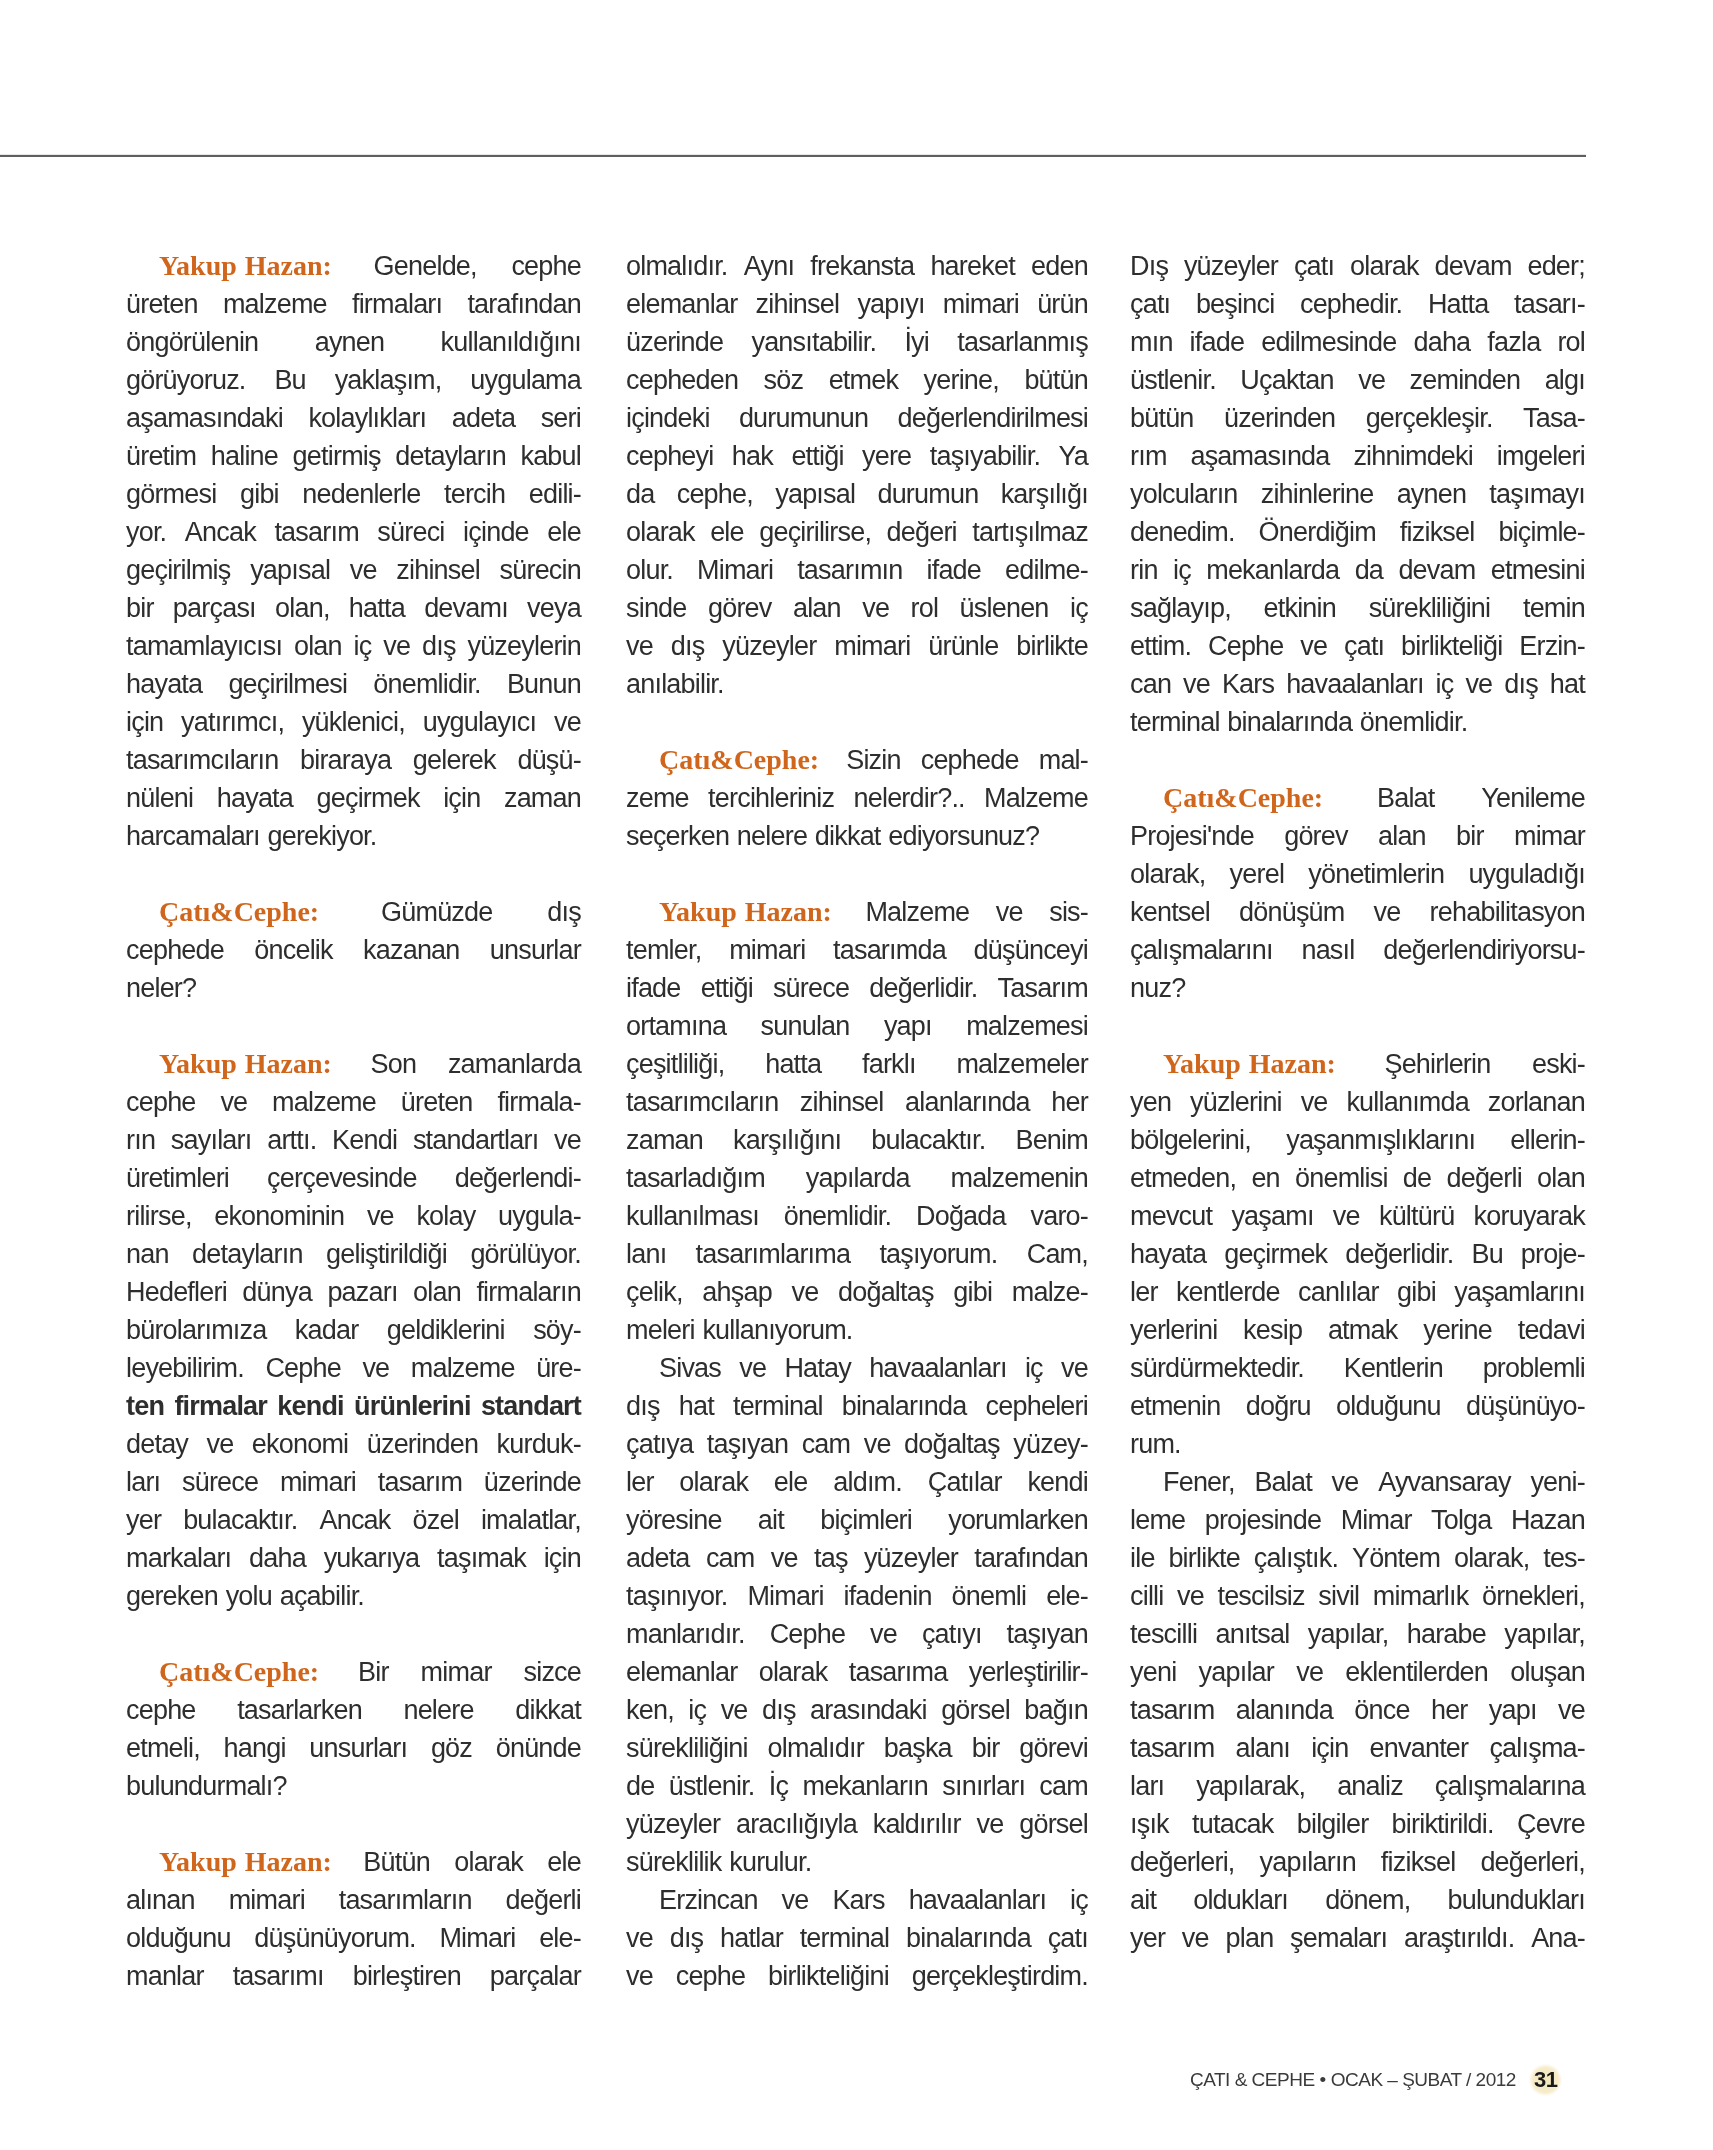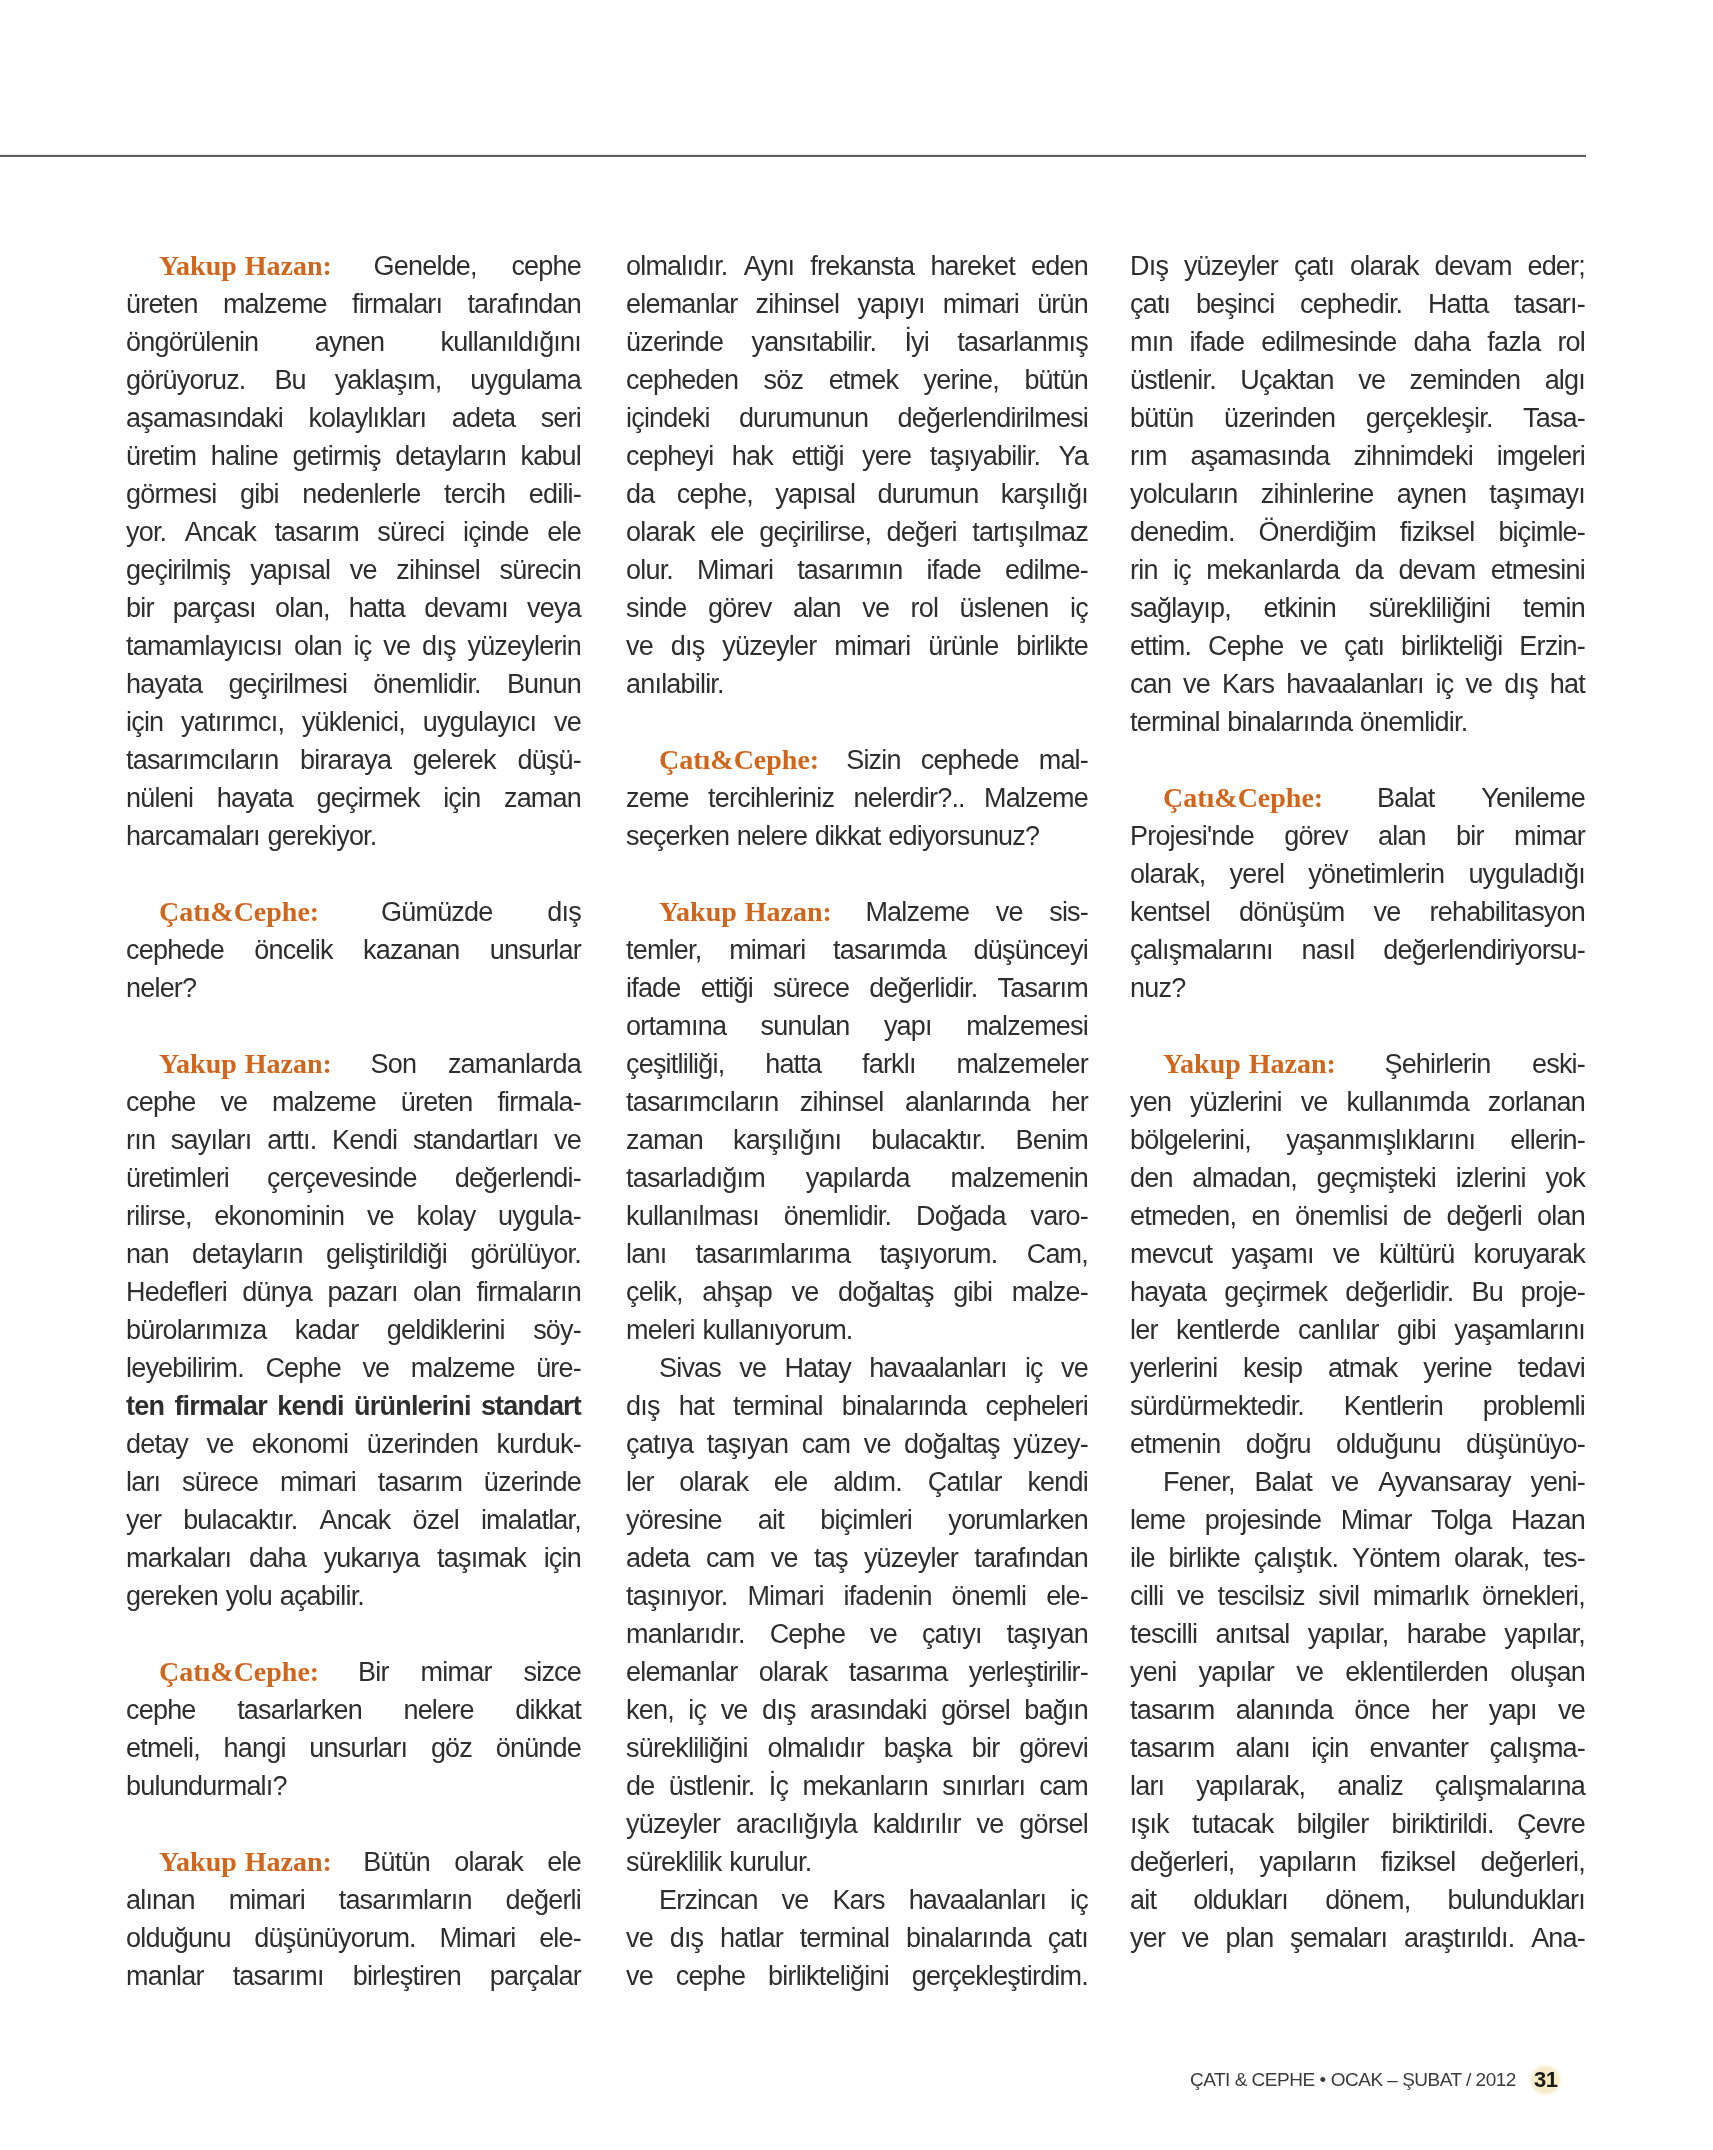--- a/index.html
+++ b/index.html
@@ -350,43 +350,41 @@
       <span class="speaker">Yakup Hazan:</span>
       <span style="display: contents;"><span>Şehirlerin</span><span>eski-</span></span>
     </div>
     <div class="line" style="display: flex; justify-content: space-between; align-items: baseline;">
       <span style="display: contents;"><span>yen</span><span>yüzlerini</span><span>ve</span><span>kullanımda</span><span>zorlanan</span></span>
     </div>
     <div class="line" style="display: flex; justify-content: space-between; align-items: baseline;">
       <span style="display: contents;"><span>bölgelerini,</span><span>yaşanmışlıklarını</span><span>ellerin-</span></span>
     </div>
     <div class="line" style="display: flex; justify-content: space-between; align-items: baseline;">
-      <span style="display: contents;"><span>den</span><span>almadan,</span><span>geçmişteki</span><span>izlerini</span><span>yok</span></span>
-    </div>
-    <div class="line" style="display: flex; justify-content: space-between; align-items: baseline;">
       <span style="display: contents;"><span>etmeden,</span><span>en</span><span>önemlisi</span><span>de</span><span>değerli</span><span>olan</span></span>
     </div>
     <div class="line" style="display: flex; justify-content: space-between; align-items: baseline;">
       <span style="display: contents;"><span>mevcut</span><span>yaşamı</span><span>ve</span><span>kültürü</span><span>koruyarak</span></span>
     </div>
     <div class="line" style="display: flex; justify-content: space-between; align-items: baseline;">
       <span style="display: contents;"><span>hayata</span><span>geçirmek</span><span>değerlidir.</span><span>Bu</span><span>proje-</span></span>
     </div>
     <div class="line" style="display: flex; justify-content: space-between; align-items: baseline;">
       <span style="display: contents;"><span>ler</span><span>kentlerde</span><span>canlılar</span><span>gibi</span><span>yaşamlarını</span></span>
     </div>
     <div class="line" style="display: flex; justify-content: space-between; align-items: baseline;">
       <span style="display: contents;"><span>yerlerini</span><span>kesip</span><span>atmak</span><span>yerine</span><span>tedavi</span></span>
     </div>
     <div class="line" style="display: flex; justify-content: space-between; align-items: baseline;">
       <span style="display: contents;"><span>sürdürmektedir.</span><span>Kentlerin</span><span>problemli</span></span>
     </div>
     <div class="line" style="display: flex; justify-content: space-between; align-items: baseline;">
       <span style="display: contents;"><span>etmenin</span><span>doğru</span><span>olduğunu</span><span>düşünüyo-</span></span>
     </div>
+    <div class="line last"><span>rum.</span></div>
     <div class="line indent" style="display: flex; justify-content: space-between; align-items: baseline;">
       <span style="display: contents;"><span>Fener,</span><span>Balat</span><span>ve</span><span>Ayvansaray</span><span>yeni-</span></span>
     </div>
     <div class="line" style="display: flex; justify-content: space-between; align-items: baseline;">
       <span style="display: contents;"><span>leme</span><span>projesinde</span><span>Mimar</span><span>Tolga</span><span>Hazan</span></span>
     </div>
     <div class="line" style="display: flex; justify-content: space-between; align-items: baseline;">
       <span style="display: contents;"><span>ile</span><span>birlikte</span><span>çalıştık.</span><span>Yöntem</span><span>olarak,</span><span>tes-</span></span>
     </div>
     <div class="line" style="display: flex; justify-content: space-between; align-items: baseline;">

